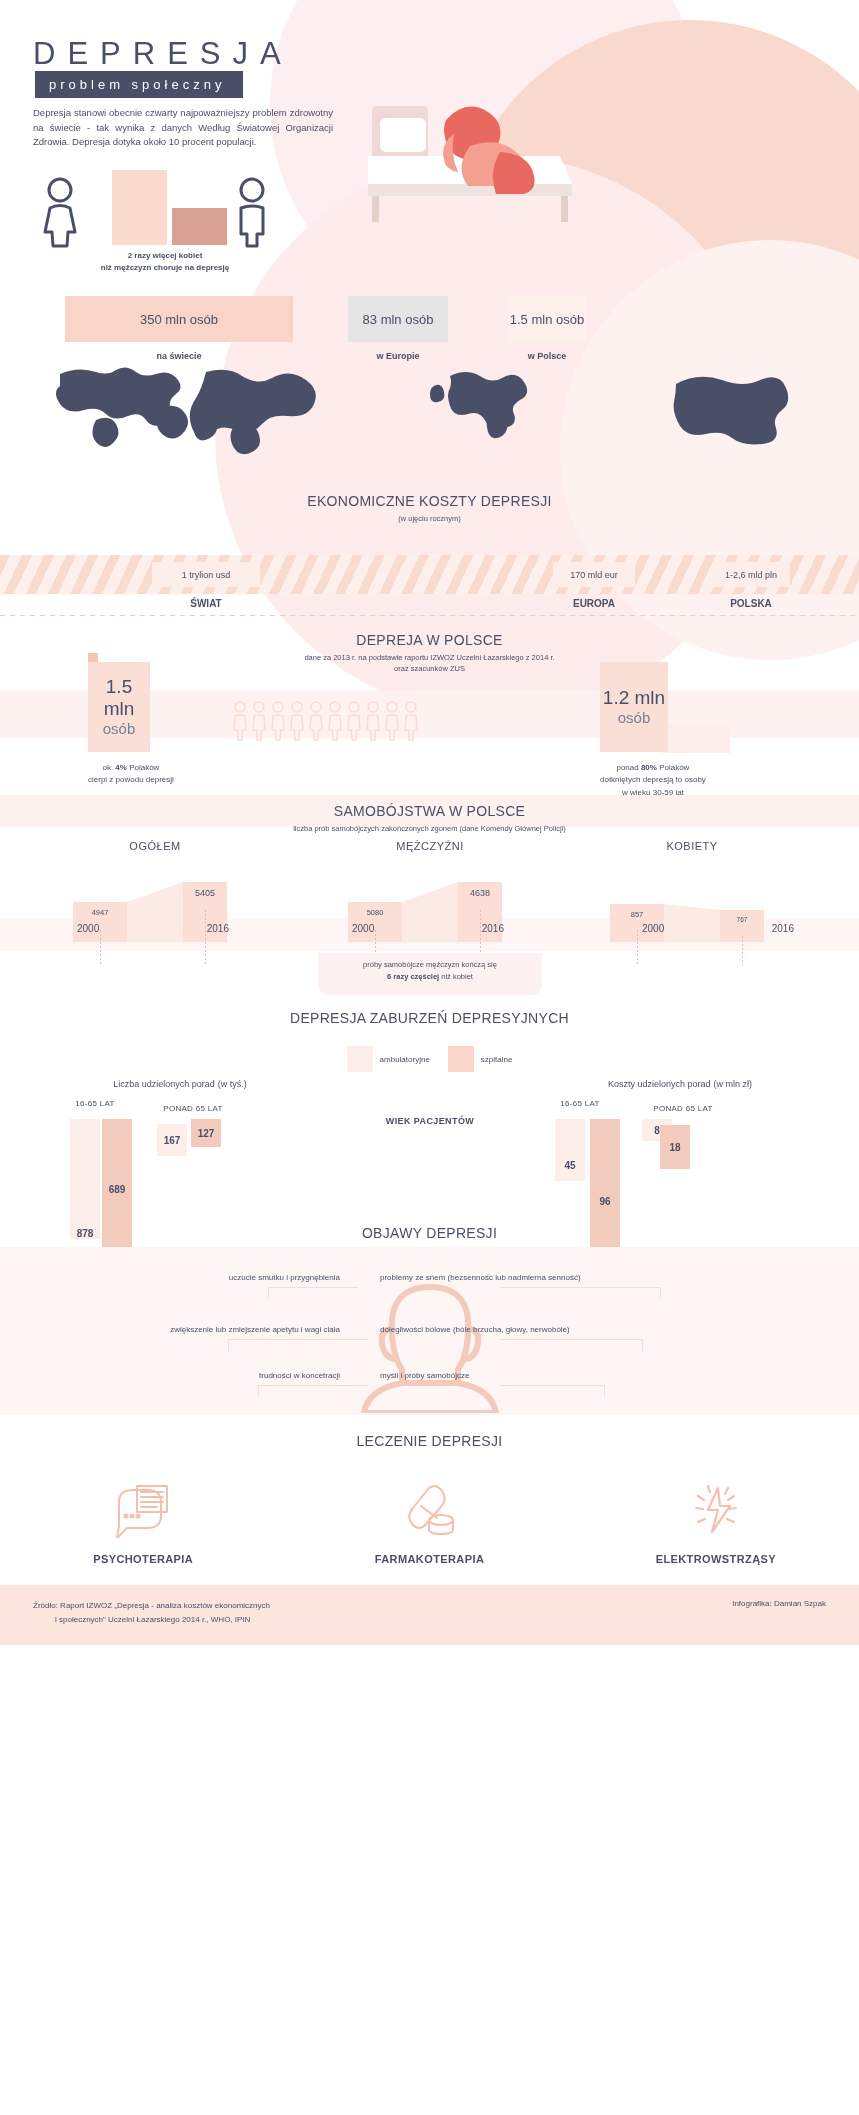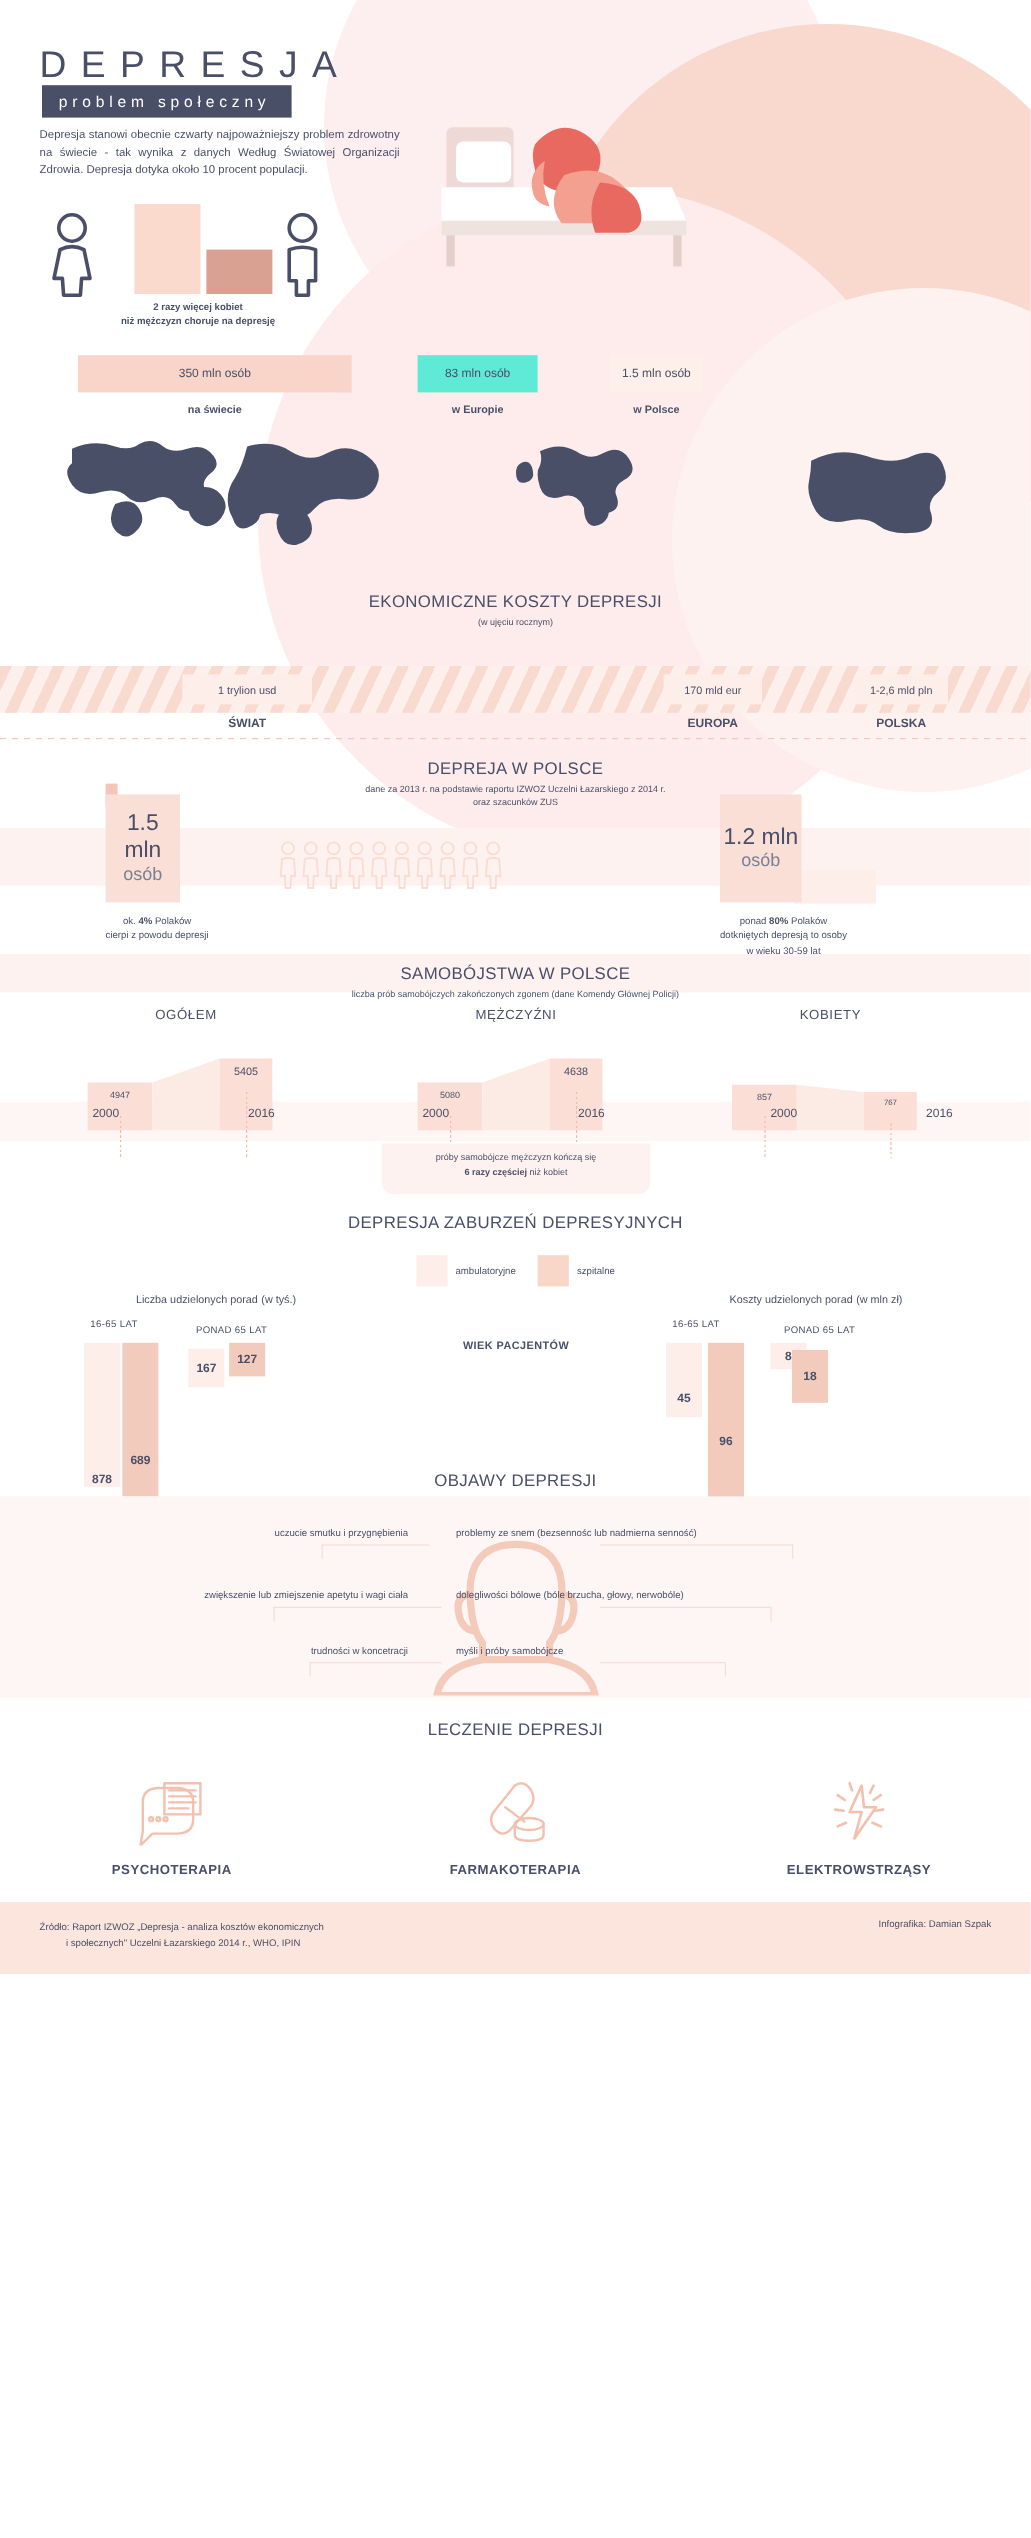--- a/index.html
+++ b/index.html
@@ -51,29 +51,29 @@
   .g-bar-m { position: absolute; left: 132px; top: 38px; width: 55px; height: 37px; background: #d9a191; }
   .g-cap {
     position: absolute; left: 30px; top: 80px; width: 190px;
     text-align: center; font-size: 8px; line-height: 1.5; font-weight: bold; color: #4a4f68;
   }
 
   
   .statbar { position: absolute; }
   .statbar .bar {
     display: flex; align-items: center; justify-content: center;
-    font-size: 10px; color: #4a4f68; height: 31px;
+    font-size: 13px; color: #4a4f68; height: 46px;
   }
   .statbar .lbl {
     text-align: center; font-size: 9px; font-weight: bold; margin-top: 9px; color: #4a4f68;
   }
   .sb-world { left: 65px; top: 296px; width: 228px; }
   .sb-world .bar { background: #f8d5c8; }
   .sb-eu { left: 348px; top: 296px; width: 100px; }
-  .sb-eu .bar { background: #5eead4; }
+  .sb-eu .bar { background: #e5e5e5; }
   .sb-pl { left: 508px; top: 296px; width: 78px; }
   .sb-pl .bar { background: #fdefe9; }
 
   .maps { position: absolute; left: 0; top: 352px; width: 859px; height: 110px; }
 
   
   .sec-title { text-align: center; font-size: 14px; letter-spacing: 0.3px; color: #4a4f68; }
   .sec-sub { text-align: center; font-size: 7.5px; line-height: 1.5; color: #4a4f68; margin-top: 4px; }
 
   
@@ -454,21 +454,21 @@
 
     <div class="tr-block" style="left:30px;width:300px">
       <div class="tr-title">
         <span>Liczba udzielonych porad</span>
         <span>(w tyś.)</span>
       </div>
       <div style="position:relative;height:150px;margin-top:10px">
         <div class="tr-sub" style="position:absolute;left:10px;top:0;width:110px;margin:0">16-65 LAT</div>
         <div class="tr-sub" style="position:absolute;left:108px;top:5px;width:110px;margin:0">PONAD 65 LAT</div>
         <div class="tr-bar amb" style="left:40px;top:20px;width:30px;height:120px;align-items:flex-end;">878</div>
-        <div class="tr-bar szp" style="left:72px;top:20px;width:30px;height:128px;align-items:flex-end;padding-bottom:24px">689</div>
+        <div class="tr-bar szp" style="left:72px;top:20px;width:30px;height:128px;align-items:flex-end;padding-bottom:52px">689</div>
         <div class="tr-bar amb" style="left:127px;top:25px;width:30px;height:32px">167</div>
         <div class="tr-bar szp" style="left:161px;top:20px;width:30px;height:28px">127</div>
       </div>
     </div>
 
     <div class="tr-wiek">WIEK PACJENTÓW</div>
 
     <div class="tr-block" style="left:530px;width:300px">
       <div class="tr-title">
         <span>Koszty udzielonych porad</span>

